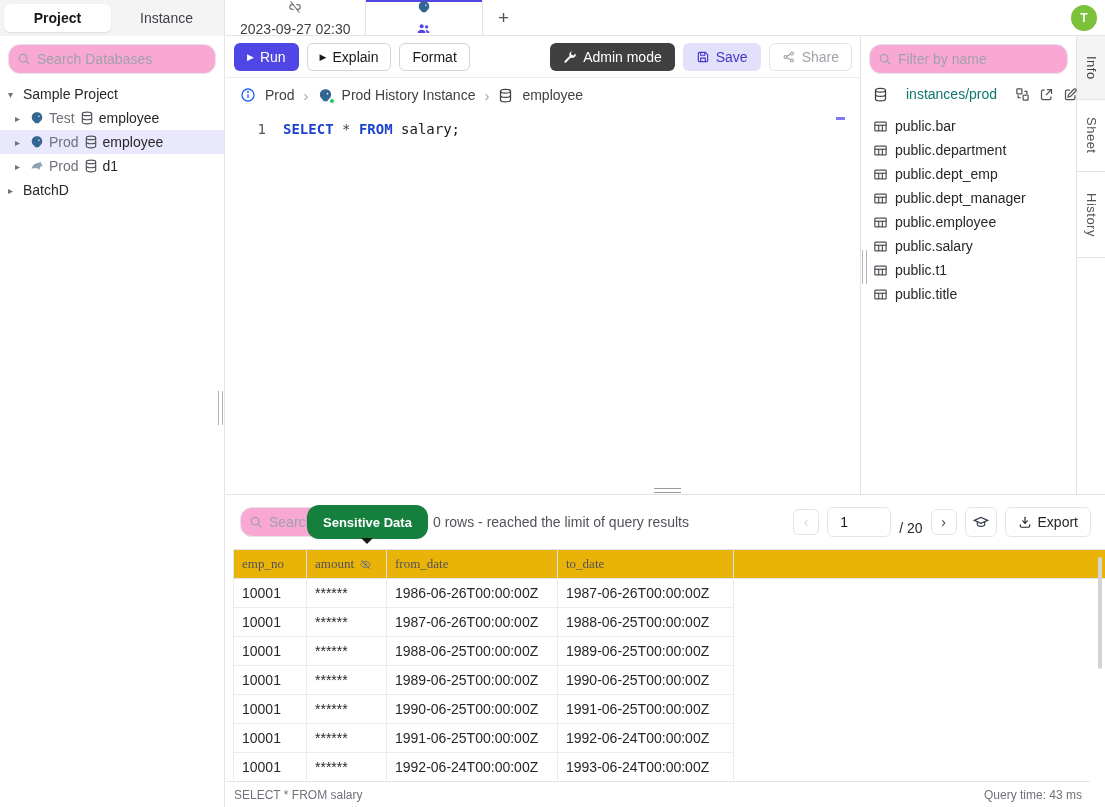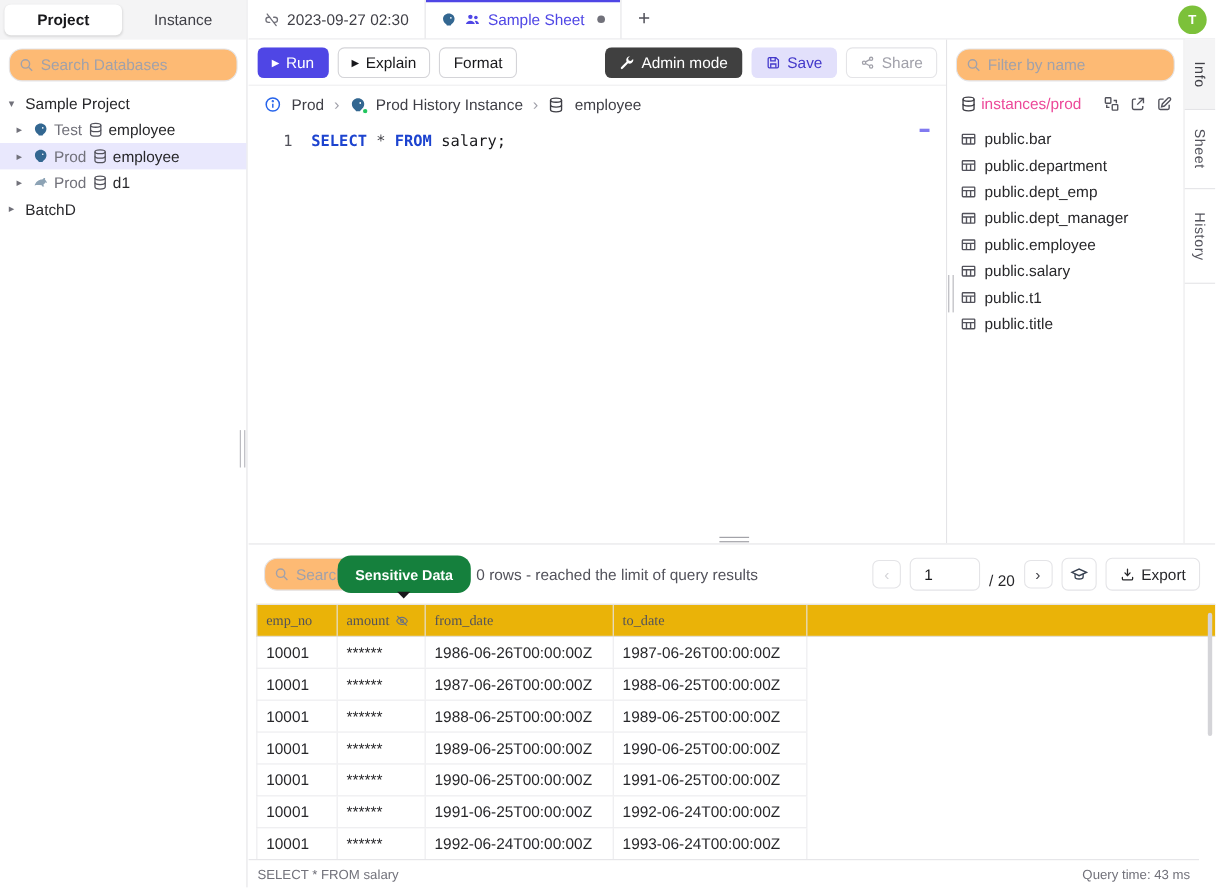--- a/index.html
+++ b/index.html
@@ -6,36 +6,36 @@
   html,body { background:#fff; }
   body { font-family:"Liberation Sans", sans-serif; color:#27272a; }
   #app { position:relative; width:1105px; height:807px; overflow:hidden; background:#fff; }
   svg.ic { display:inline-block; vertical-align:middle; flex:none; }
 
   
   #left-sidebar { position:absolute; left:0; top:0; width:225px; height:807px; border-right:1px solid #e4e4e7; background:#fff; }
   .sb-tabs { height:36px; background:#f4f4f5; display:flex; align-items:stretch; padding:4px; gap:2px; }
   .sb-tab { flex:1; display:flex; align-items:center; justify-content:center; font-size:14px; color:#3f3f46; border-radius:6px; cursor:pointer; }
   .sb-tab.active { background:#fff; color:#18181b; font-weight:600; box-shadow:0 1px 2px rgba(0,0,0,.1); }
-  .search-box { margin:8px; height:30px; border:1px solid #e4e4e7; border-radius:12px; display:flex; align-items:center; padding:0 8px; gap:6px; background:#fdba74;justify-content:flex-end; }
+  .search-box { margin:8px; height:30px; border:1px solid #e4e4e7; border-radius:12px; display:flex; align-items:center; padding:0 8px; gap:6px; background:#f9a8d4;justify-content:flex-end; }
   .search-box input { border:none; outline:none; flex:1; font-size:14px; font-family:inherit; color:#27272a; min-width:0; background:transparent; }
   .search-box input::placeholder { color:#a1a1aa; }
   .tree { font-size:14px; }
   .tree-row { height:24px; display:flex; align-items:center; gap:5px; padding-left:8px; cursor:pointer; white-space:nowrap; }
   .tree-row.indent { padding-left:15px; }
   .tree-row.selected { background:#e9e8fd; }
   .caret { color:#71717a; font-size:10px; width:10px; flex:none; }
   .env-label { color:#71717a; }
   .db-label, .proj-label { color:#27272a; }
   .db-ic { color:#52525b; }
   .vresize { position:absolute; right:1px; top:391px; height:34px; width:5px; border-left:1px solid #b4b4ba; border-right:1px solid #b4b4ba; }
 
   
   #topbar { position:absolute; left:226px; top:0; width:879px; height:36px; border-bottom:1px solid #e4e4e7; background:#fff; display:flex; align-items:stretch; }
-  .sheet-tab { display:flex; align-items:center; gap:7px; padding:0 14px; font-size:14px; color:#3f3f46; border-right:1px solid #e4e4e7; cursor:pointer; position:relative; }
+  .sheet-tab { display:flex; align-items:center; gap:7px; padding:0 14px; font-size:14px; color:#3f3f46; border-right:1px solid #e4e4e7; cursor:pointer; position:relative;flex-direction:column; }
   .sheet-tab.active { color:#4f46e5; box-shadow:inset 0 2px 0 #4f46e5; font-weight:500; }
   .dirty-dot { width:7px; height:7px; border-radius:50%; background:#71717a; margin-left:4px; }
   .tab-add { width:42px; display:flex; align-items:center; justify-content:center; font-size:19px; color:#52525b; cursor:pointer; }
   .avatar { position:absolute; right:8px; top:5px; width:26px; height:26px; border-radius:50%; background:#7cc13a; color:#fff; font-size:12px; font-weight:700; display:flex; align-items:center; justify-content:center; cursor:pointer; }
 
   
   #toolbar { position:absolute; left:226px; top:36px; width:634px; height:42px; border-bottom:1px solid #ececee; display:flex; align-items:center; padding:0 8px; gap:8px; background:#fff; }
   .btn { height:28px; border-radius:6px; font-size:14px; font-family:inherit; padding:0 12px; display:inline-flex; align-items:center; gap:6px; border:1px solid transparent; background:#fff; cursor:pointer; color:#18181b; }
   .btn .play { font-size:9px; }
   .btn-run { background:#4f46e5; color:#fff; }
@@ -57,21 +57,21 @@
   .gutter { width:40px; text-align:right; color:#52525b; flex:none; }
   .code { padding-left:17px; white-space:pre; }
   .kw { color:#1c43cf; font-weight:600; }
   .op { color:#3f3f46; }
   .txt { color:#18181b; }
   .ruler-mark { position:absolute; right:15px; top:5px; width:9px; height:3px; background:#817af0; }
   .hresize { position:absolute; left:428px; bottom:1px; width:27px; height:5px; border-top:1px solid #9a9aa0; border-bottom:1px solid #9a9aa0; }
 
   
   #right-sidebar { position:absolute; left:860px; top:36px; width:217px; height:458px; border-left:1px solid #e4e4e7; border-right:1px solid #e4e4e7; background:#fff; }
-  .conn-row { display:flex; align-items:center; gap:4px; padding:4px 10px 4px 12px; font-size:14px; color:#ec4899; }
+  .conn-row { display:flex; align-items:center; gap:18px; padding:4px 10px 4px 12px; font-size:14px; color:#0f766e; }
   .conn-actions { margin-left:auto; display:flex; gap:9px; color:#52525b; }
   .conn-actions .ic { cursor:pointer; }
   .tbl-list { padding-top:8px; }
   .tbl-item { height:24px; display:flex; align-items:center; gap:7px; padding-left:12px; font-size:14px; color:#27272a; cursor:pointer; white-space:nowrap; }
   .rsb-resize { position:absolute; left:1px; top:214px; height:34px; width:5px; border-left:1px solid #b4b4ba; border-right:1px solid #b4b4ba; }
 
   
   #vtabs { position:absolute; left:1077px; top:36px; width:28px; height:458px; background:#fff; }
   .vtab { writing-mode:vertical-rl; display:flex; align-items:center; justify-content:center; width:100%; font-size:13px; color:#52525b; border-bottom:1px solid #e4e4e7; cursor:pointer; letter-spacing:.5px; }
   .vtab.active { background:#f4f4f5; color:#3f3f46; }

